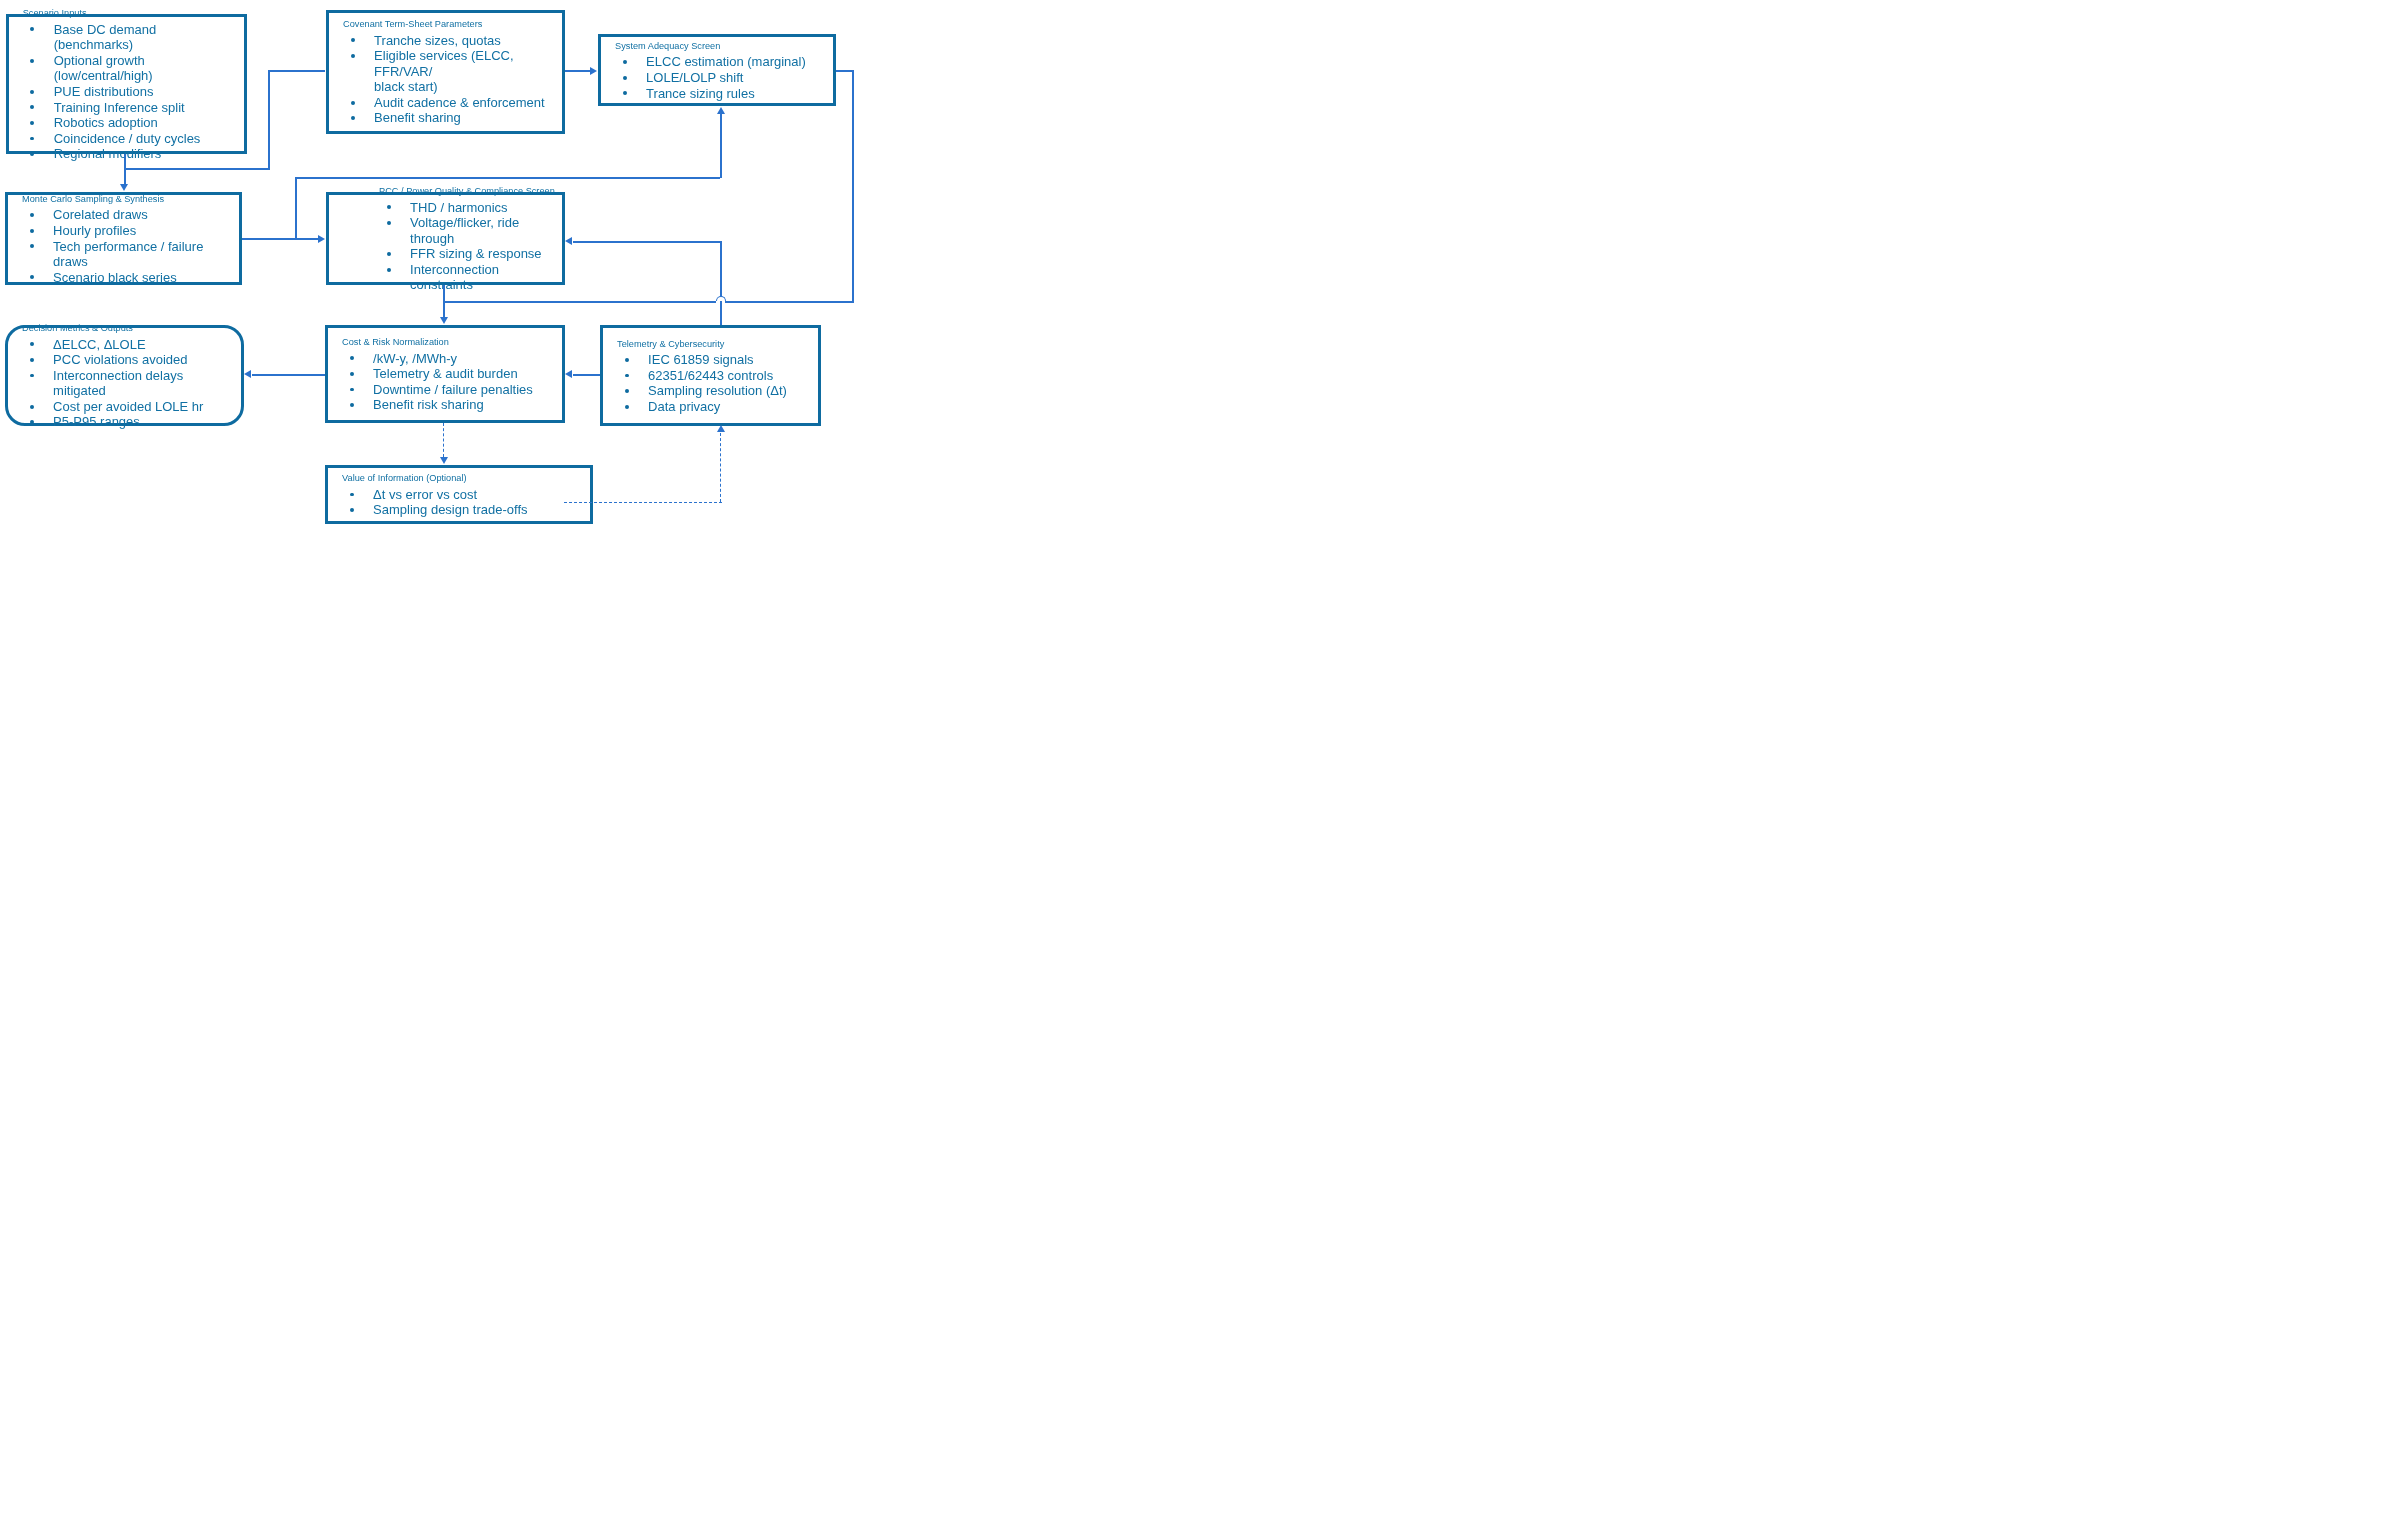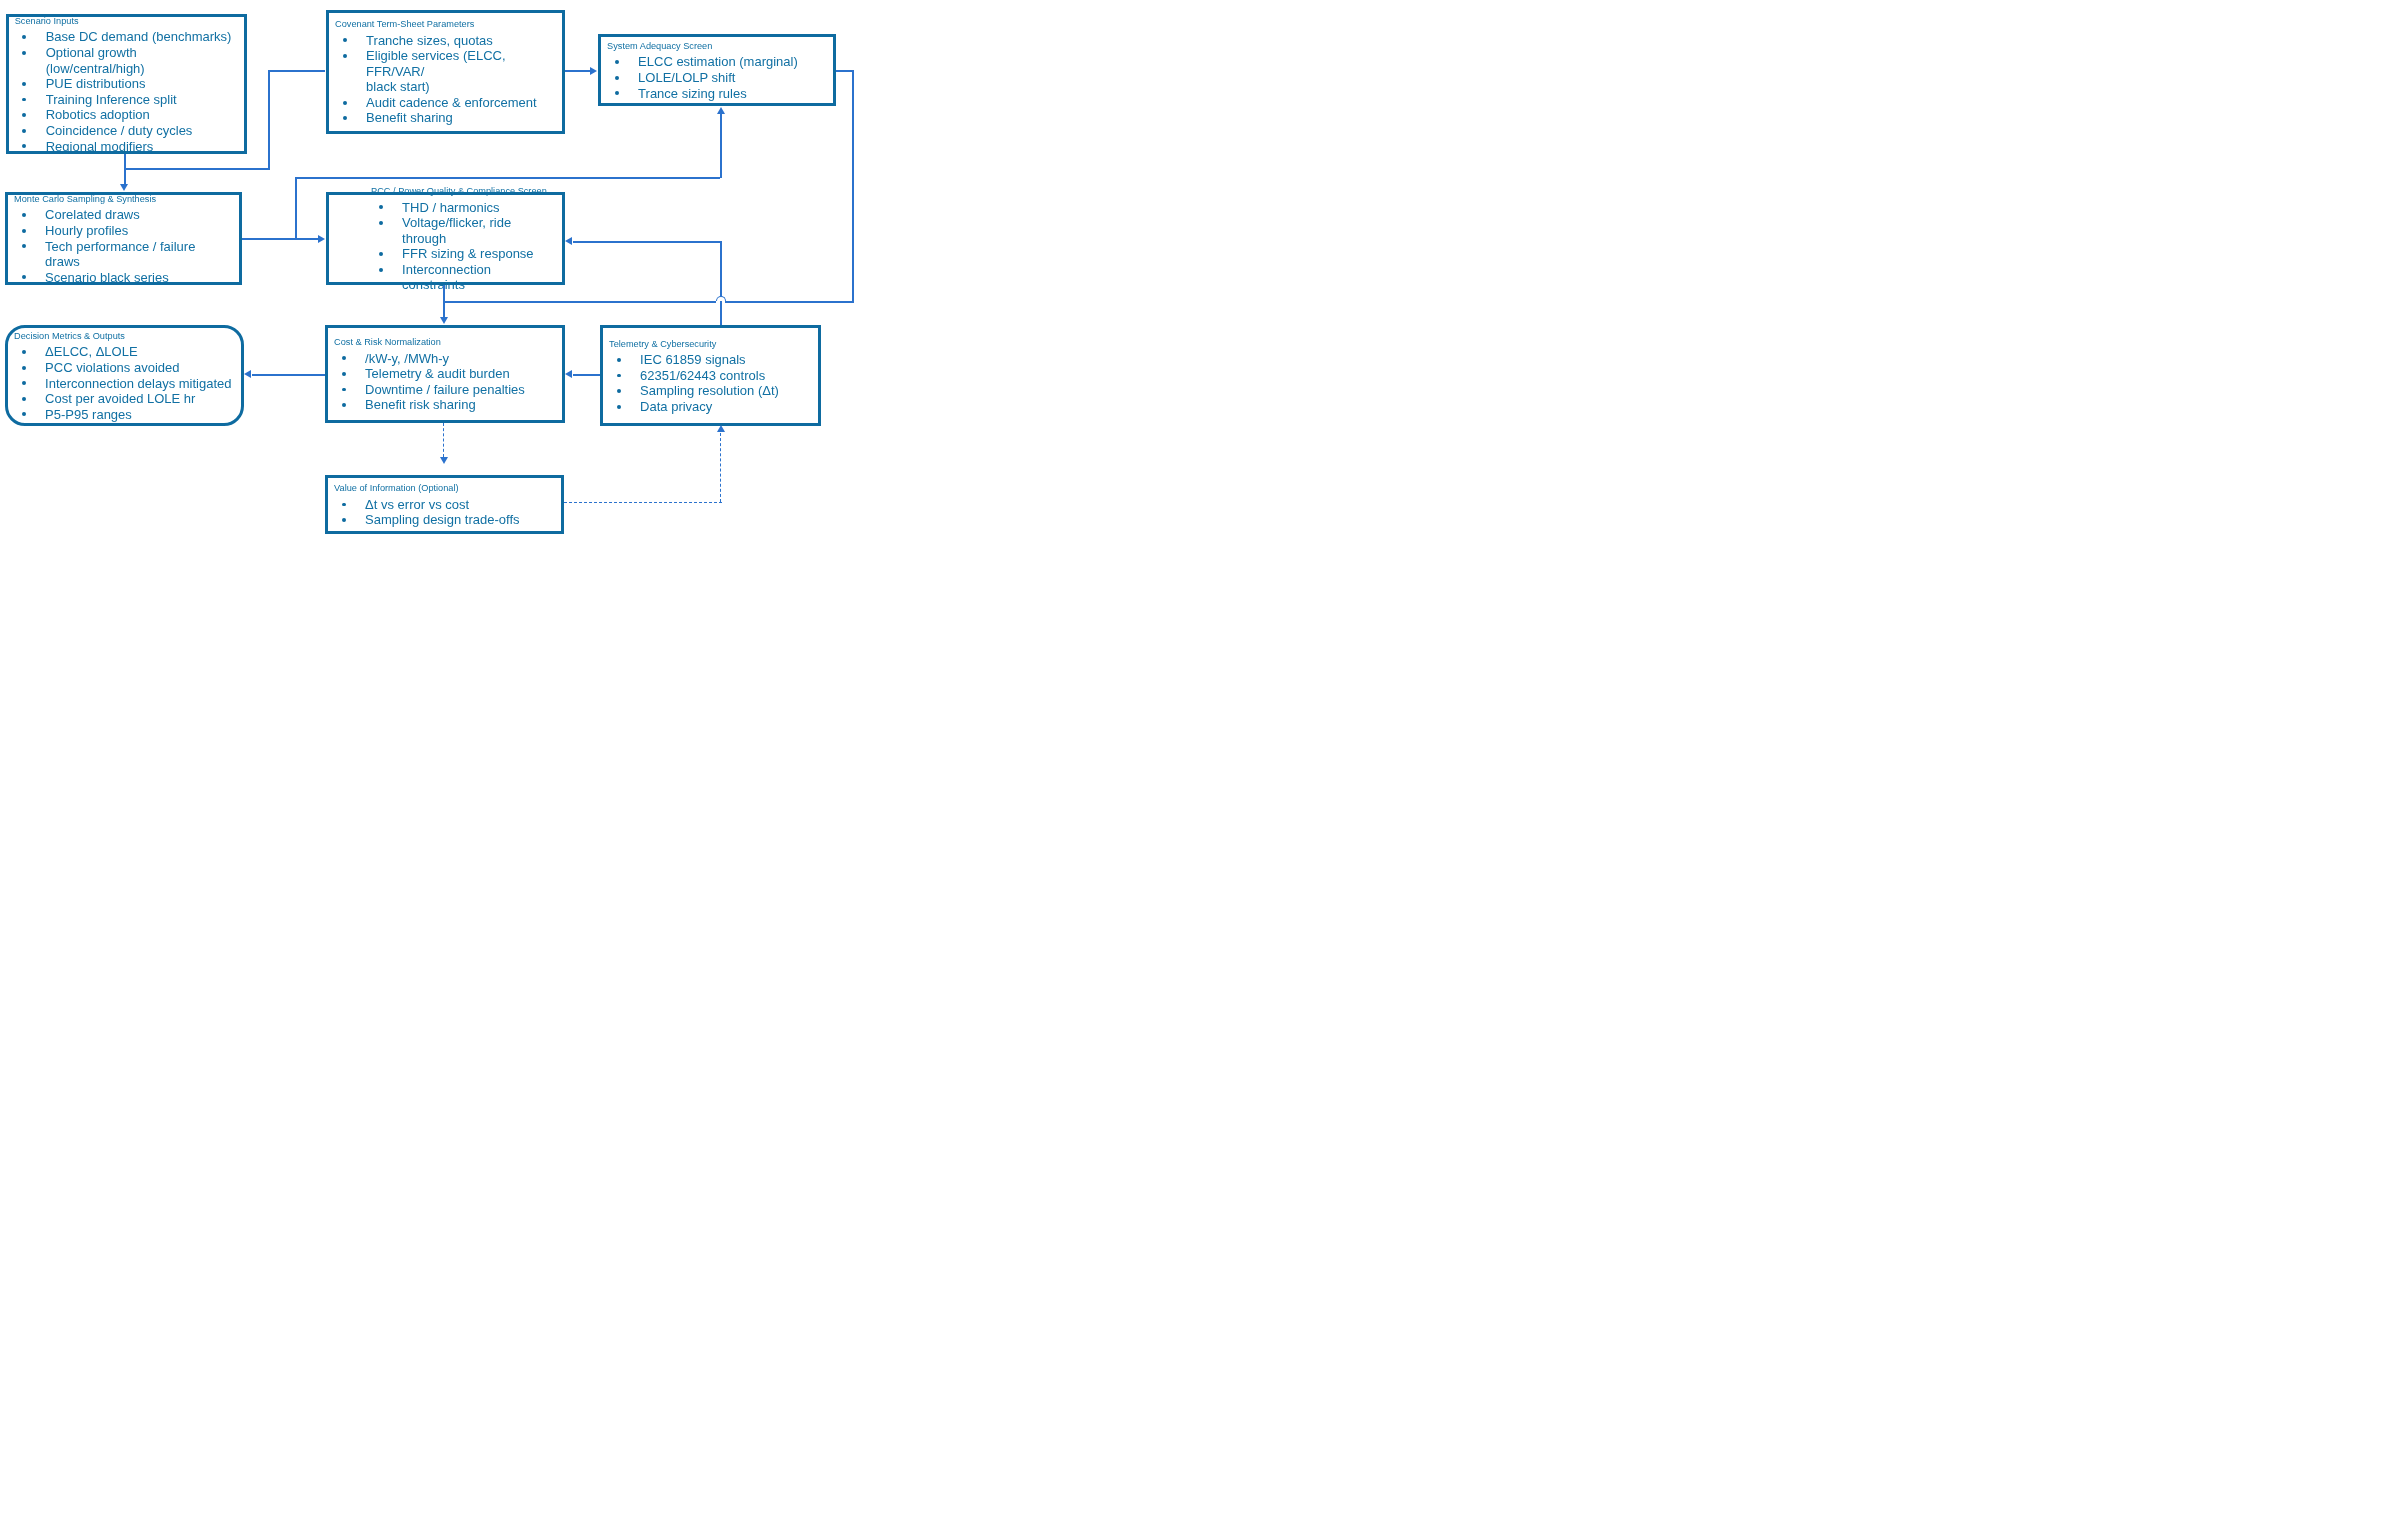--- a/index.html
+++ b/index.html
@@ -17,21 +17,21 @@
   }
   .box{
     position:absolute;
     border:3.9px solid var(--border);
     background:#ffffff;
     box-sizing:border-box;
     display:flex;
     flex-direction:column;
     justify-content:center;
   }
-  .box-content{padding:0 5.6px 0 6.1px;}
+  .box-content{padding:0 5.6px 0 6.1px;margin-left:8px;}
   .box-title{
     color:var(--text);
     font-size:9.2px;
     line-height:15.6px;
     white-space:nowrap;
   }
   ul.bullets{
     margin:0;padding:0;list-style:none;
   }
   ul.bullets li{
@@ -166,21 +166,21 @@
       <div class="box-title">Telemetry &amp; Cybersecurity</div>
       <ul class="bullets">
           <li>IEC 61859 signals</li>
           <li>62351/62443 controls</li>
           <li>Sampling resolution (Δt)</li>
           <li>Data privacy</li>
         </ul>
     </div>
   </div>
 
-  <div class="box" style="left:325px;top:475px;width:239px;height:59px;">
+  <div class="box" style="left:325px;top:465px;width:268px;height:59px;">
     <div class="box-content">
       <div class="box-title">Value of Information (Optional)</div>
       <ul class="bullets">
           <li>Δt vs error vs cost</li>
           <li>Sampling design trade-offs</li>
         </ul>
     </div>
   </div>
 
   <div class="seg v" style="left:124px;top:154px;height:31px;"></div>

